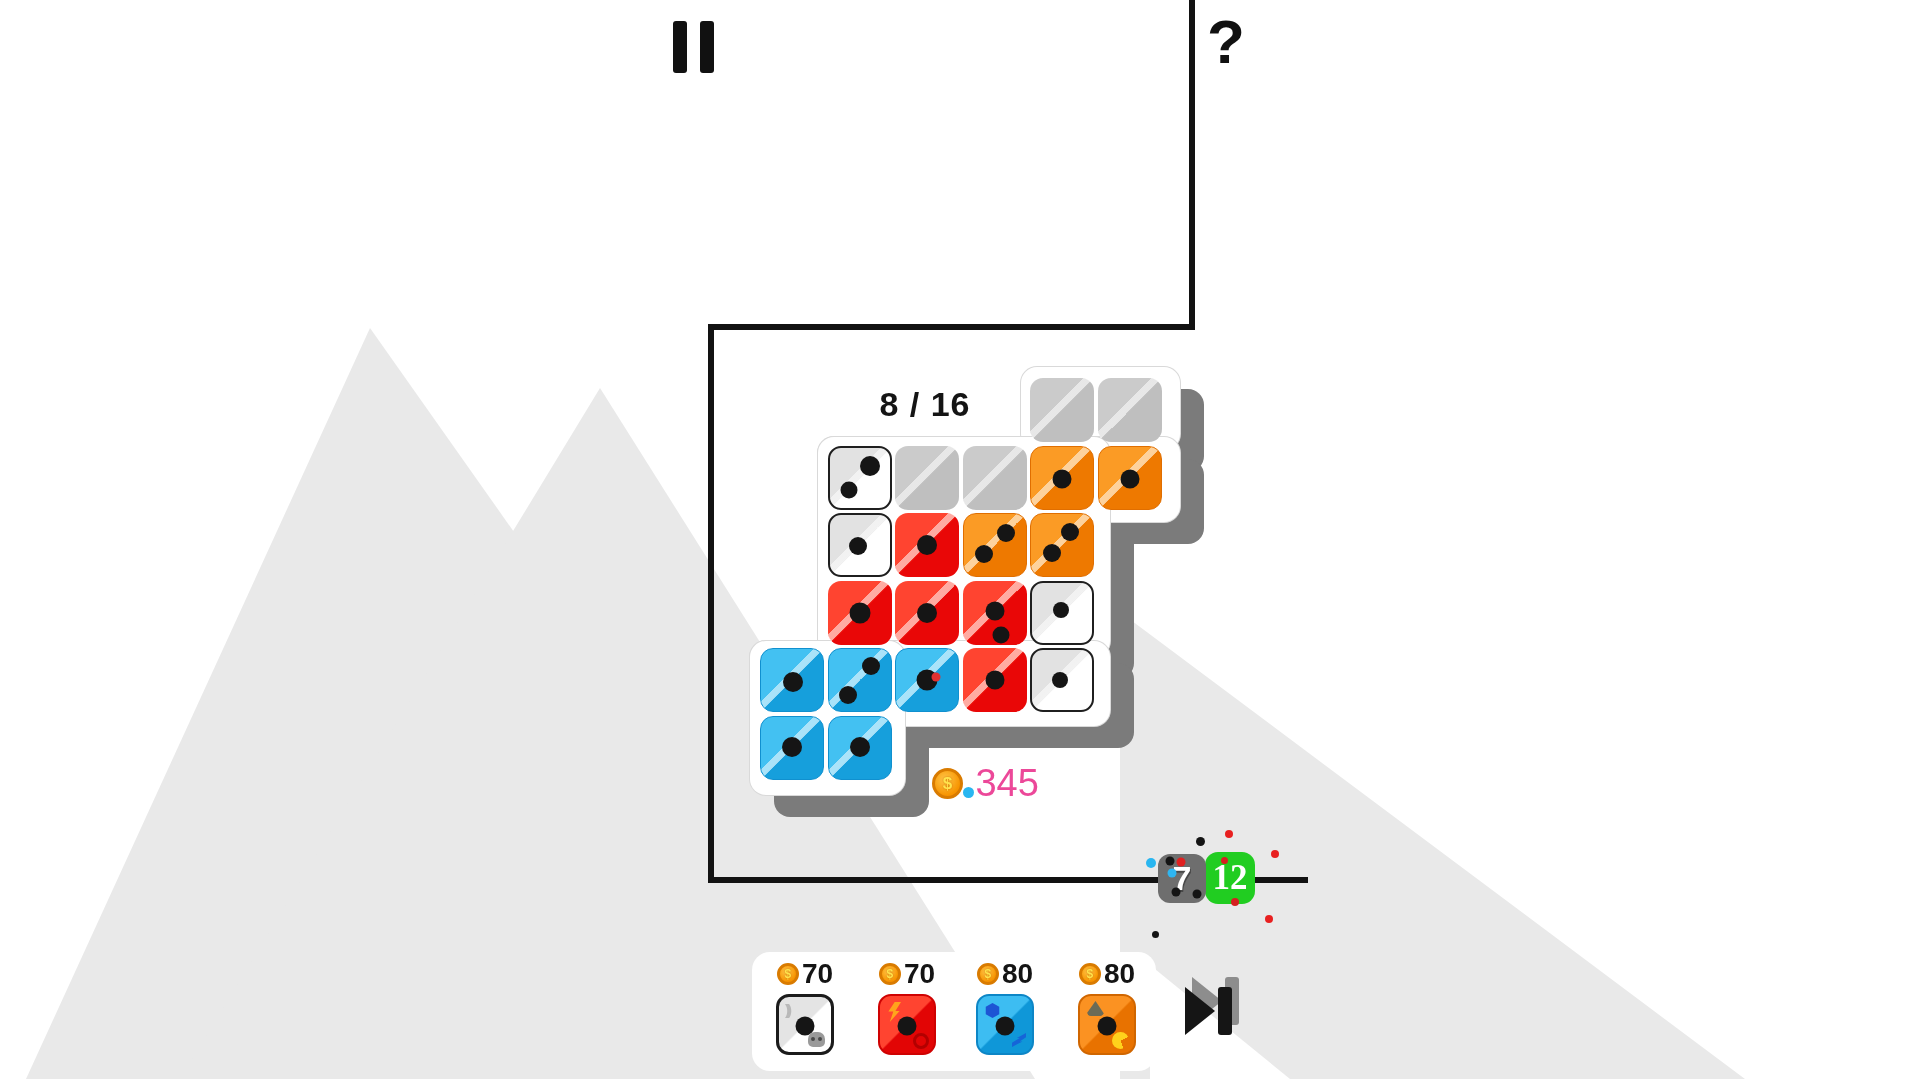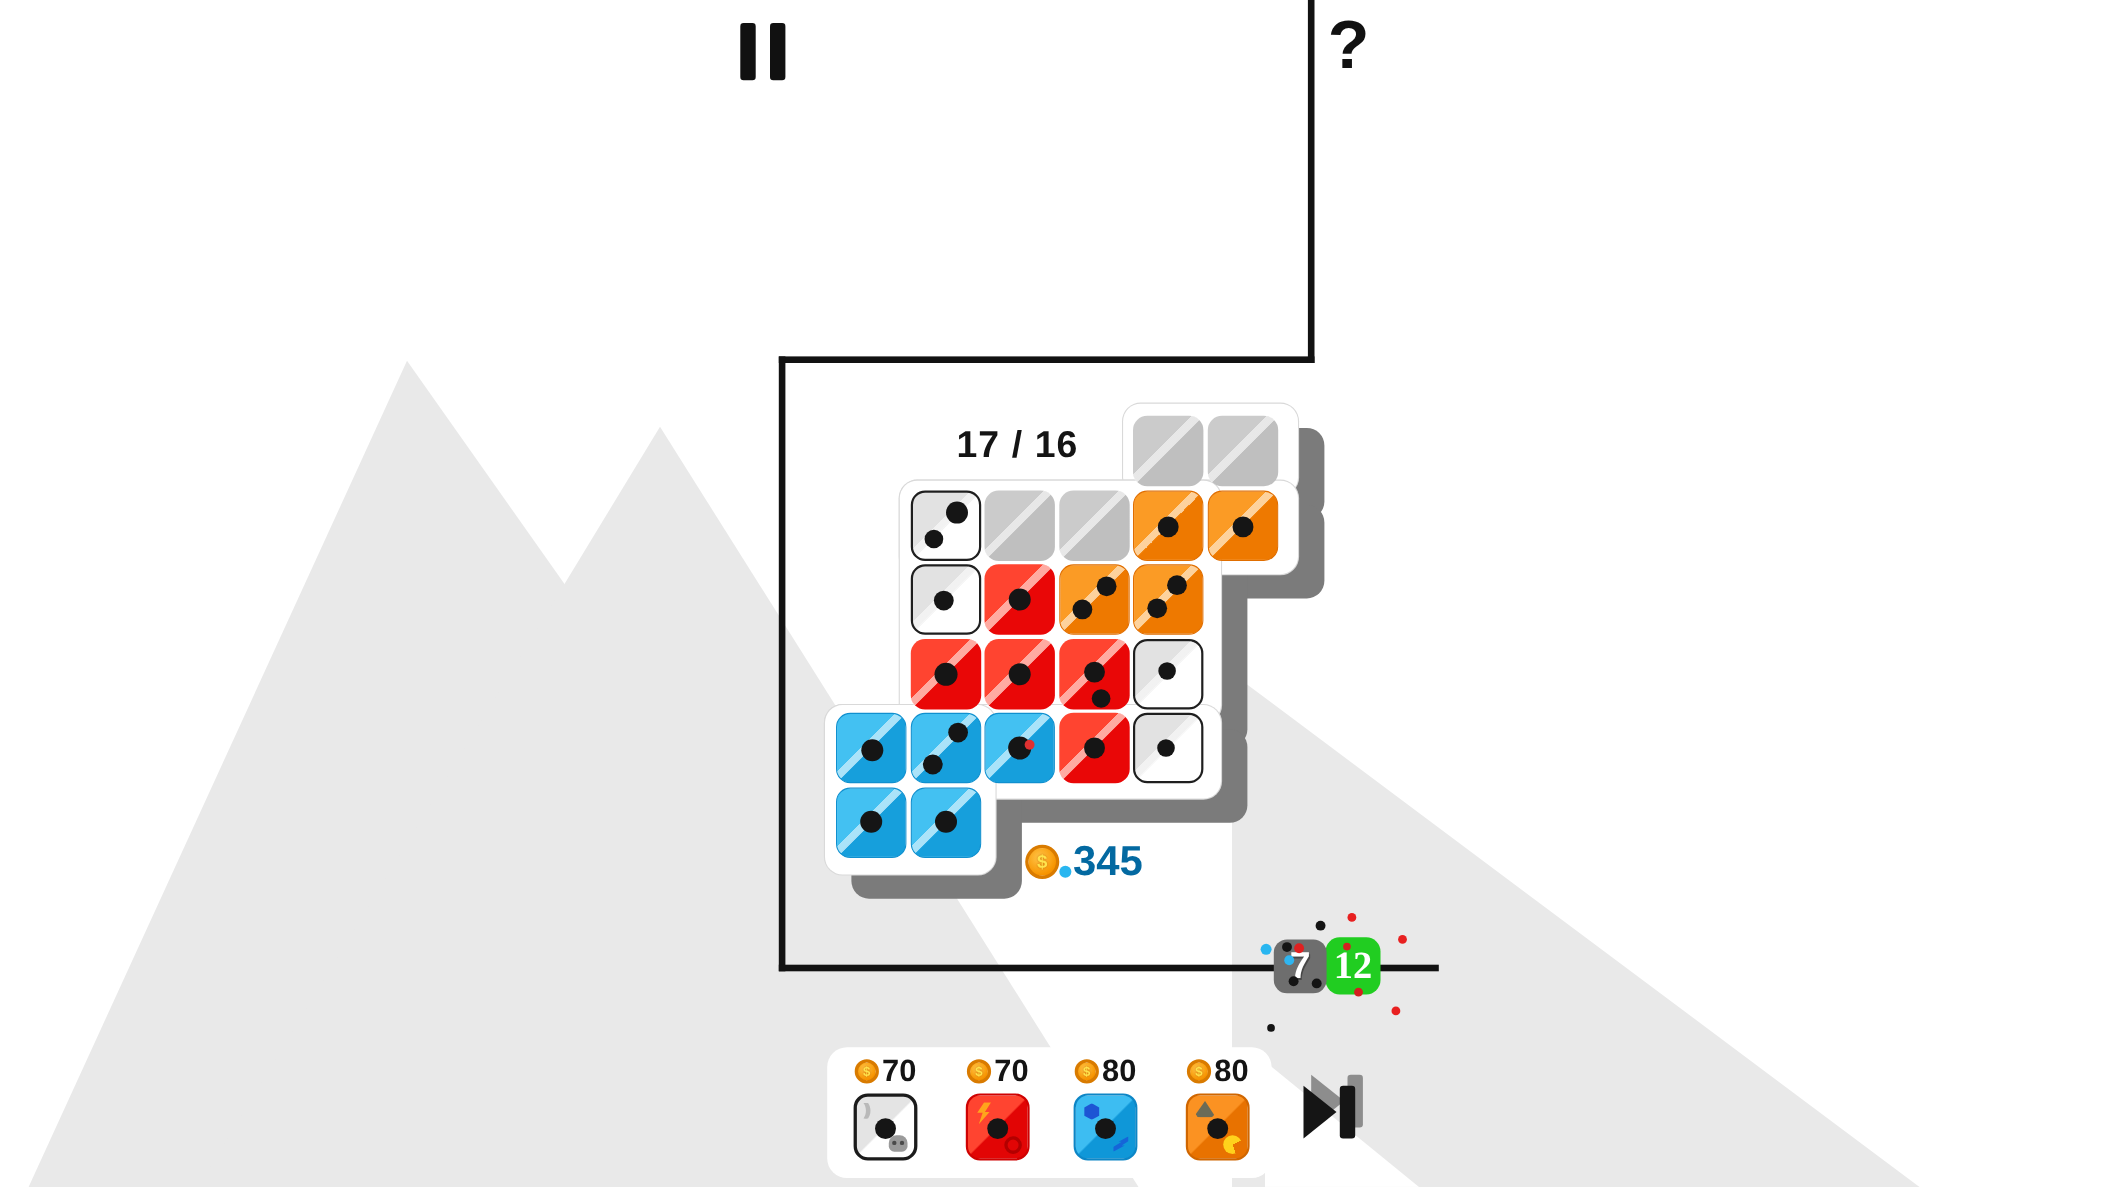--- a/index.html
+++ b/index.html
@@ -56,21 +56,21 @@
   #counter{position:absolute;left:845px;top:385px;width:160px;z-index:9;text-align:center;
     font-size:34px;font-weight:bold;color:#141414;letter-spacing:1px;}
   #coin-row{position:absolute;left:932px;top:762px;z-index:9;height:40px;}
   .coin{position:relative;display:inline-block;border-radius:50%;
     background:radial-gradient(circle at 40% 35%,#ffc64a,#f79400 70%);
     border:3px solid #d97b00;box-sizing:border-box;color:#ffe34d;font-weight:bold;text-align:center;}
   .coin .c-inner{position:absolute;inset:0;display:flex;align-items:center;justify-content:center;
     text-shadow:0 0 2px #c86a00;}
   #coin-row .coin{width:31px;height:31px;vertical-align:middle;}
   #coin-row .coin .c-inner{font-size:17px;}
-  #coin-345{display:inline-block;vertical-align:middle;font-size:38px;font-weight:bold;color:#0369a1;margin-left:8px;}
+  #coin-345{display:inline-block;vertical-align:middle;font-size:38px;font-weight:normal;color:#ec4899;margin-left:8px;}
   #coin-dot{position:absolute;left:31px;top:25px;width:11px;height:11px;border-radius:50%;background:#29b6f0;}
   
   #die-badge{position:absolute;left:1158px;top:854px;width:48px;height:49px;border-radius:12px;
     background:#6e6e6e;z-index:30;}
   #die-badge .val{position:absolute;inset:0;text-align:center;line-height:49px;
     font-size:34px;font-weight:bold;color:#fff;text-shadow:1px 2px 0 rgba(0,0,0,.35);}
   #score-badge{position:absolute;left:1205px;top:852px;width:50px;height:52px;border-radius:13px;
     background:#21cd21;z-index:29;font-family:Liberation Serif, serif;}
   #score-badge .val{position:absolute;inset:0;text-align:center;line-height:52px;
     font-size:35px;font-weight:bold;color:#fff;}
@@ -232,21 +232,21 @@
     <div class="tile blue" style="left: 760px; top: 716px;">
       <div class="gloss"></div>
       <div class="pip" style="left: 50%; top: 48%; width: 20px; height: 20px; background: rgb(21, 21, 21);"></div>
     </div>
     <div class="tile blue" style="left: 827.6px; top: 716px;">
       <div class="gloss"></div>
       <div class="pip" style="left: 50%; top: 48%; width: 20px; height: 20px; background: rgb(21, 21, 21);"></div>
     </div>
   </div>
 
-<div id="counter">17 / 16</div>
+<div id="counter">8 / 16</div>
 <div id="coin-row">
   <span class="coin"><span class="c-inner">$</span></span>
   <span id="coin-dot"></span>
   <span id="coin-345">345</span>
 </div>
 
 <div id="die-badge">
   <div class="val">7</div>
 <div class="pip" style="left: 24%; top: 15%; width: 9px; height: 9px; background: rgb(20, 20, 20);"></div>
     <div class="pip" style="left: 48%; top: 16%; width: 9px; height: 9px; background: rgb(224, 32, 32);"></div>

